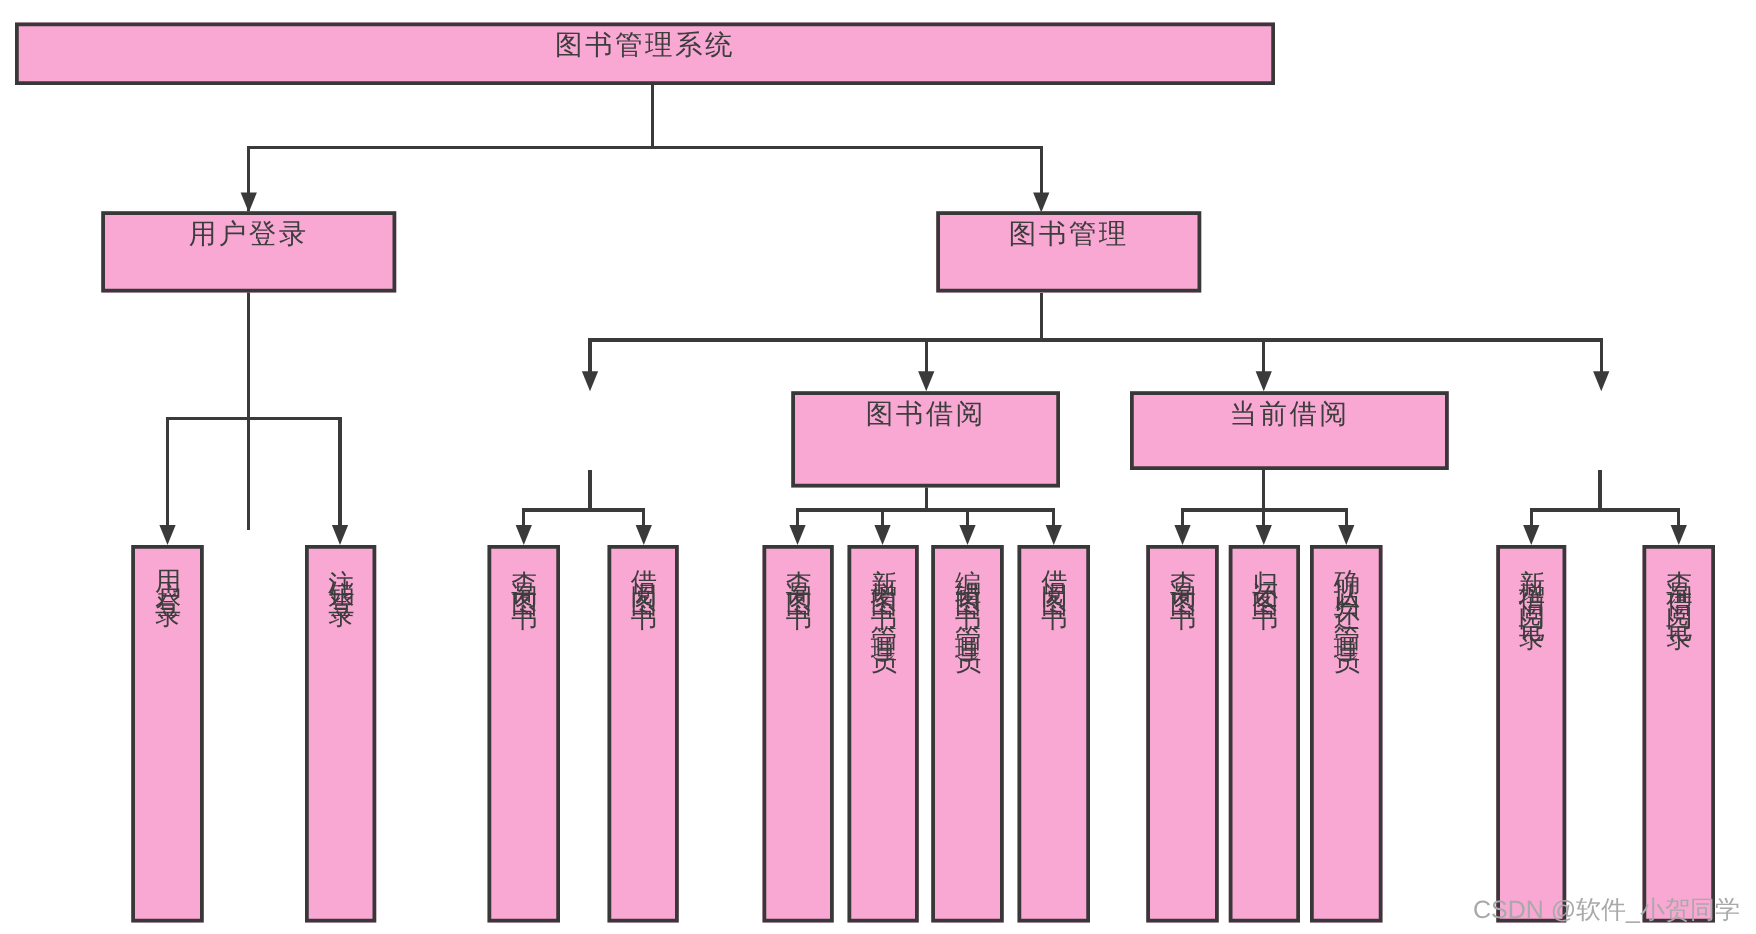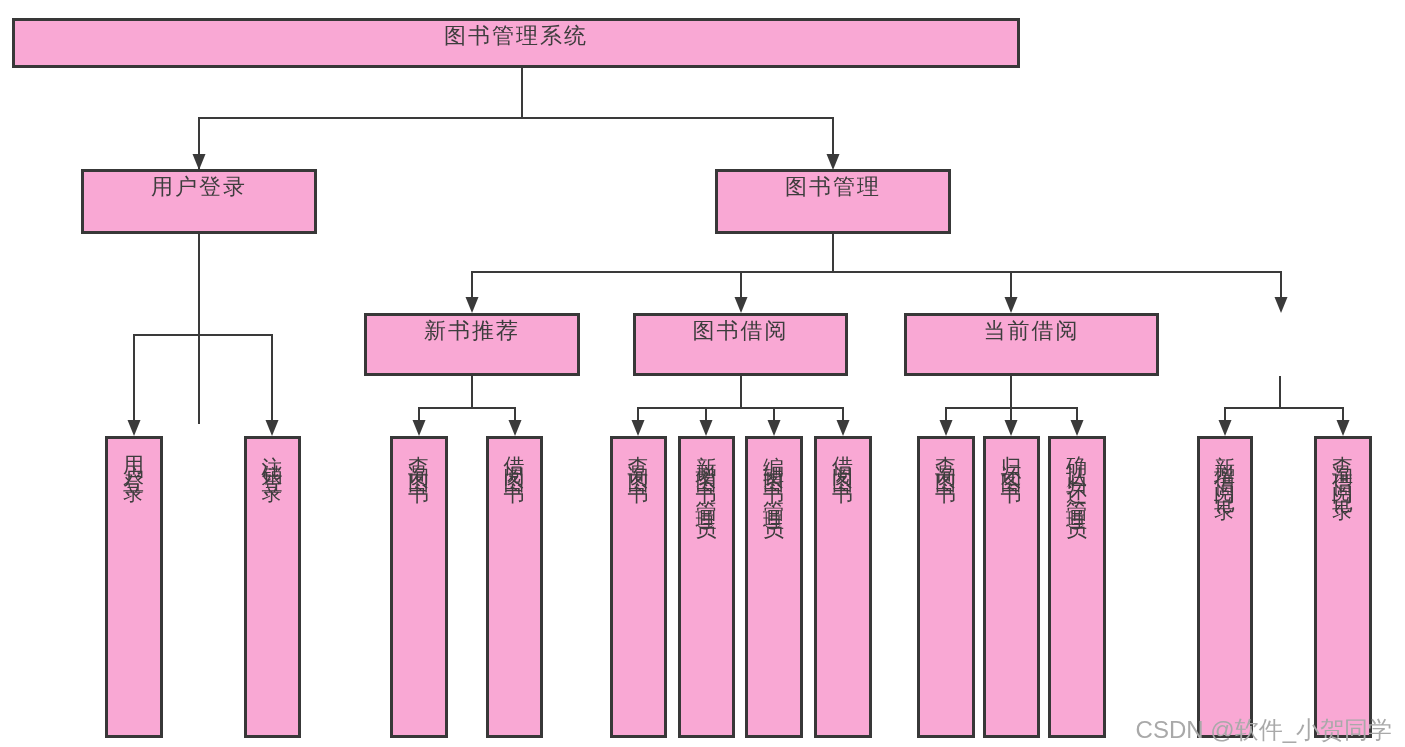--- a/index.html
+++ b/index.html
@@ -13,21 +13,21 @@
     border:3px solid #383838; display:flex; align-items:flex-start; justify-content:center;
     color:#3d3d3d; z-index:2;
   }
   .hbox .lbl { font-size:22px; letter-spacing:2px; white-space:nowrap; }
   .vbox .lbl {
     writing-mode:vertical-rl; text-orientation:mixed;
     font-size:21px; letter-spacing:9px; line-height:1;
   }
   .watermark {
     position:absolute; top:714px; right:13px; z-index:6;
-    color:#a9a9a9; font-size:24px; white-space:nowrap;
+    color:#a9a9a9; font-size:20px; white-space:nowrap;
   }
 </style>
 </head>
 <body>
 
 <div class="stage">
 
   <svg class="wires" viewBox="0 0 1405 747" xmlns="http://www.w3.org/2000/svg">
     <g stroke="#3a3a3a" stroke-width="2.5" fill="none" shape-rendering="crispEdges">
       <path d="M522 68 V118 M197.75 118 H834.25 M199 118 V424 M833 118 V159"></path>
@@ -67,28 +67,25 @@
     </g>
   </svg>
 
   <div class="box hbox" style="left:12px;top:18px;width:1008px;height:50px">
     <span class="lbl">图书管理系统</span>
   </div>
 
   <div class="box hbox" style="left:81px;top:169px;width:236px;height:65px">
     <span class="lbl">用户登录</span>
   </div>
-  <div class="box hbox" style="left:715px;top:169px;width:236px;height:65px">
+  <div class="box hbox" style="left:749px;top:169px;width:212px;height:65px">
     <span class="lbl">图书管理</span>
   </div>
 
-  <div class="box hbox" style="left:364px;top:313px;width:216px;height:63px">
-    <span class="lbl">新书推荐</span>
-  </div>
-  <div class="box hbox" style="left:633px;top:313px;width:215px;height:63px">
+  <div class="box hbox" style="left:633px;top:313px;width:215px;height:77px">
     <span class="lbl">图书借阅</span>
   </div>
   <div class="box hbox" style="left:904px;top:313px;width:255px;height:63px">
     <span class="lbl">当前借阅</span>
   </div>
 
   <div class="box vbox" style="left:105px;top:436px;width:58px;height:302px">
     <span class="lbl">用户登录</span>
   </div>
   <div class="box vbox" style="left:244px;top:436px;width:57px;height:302px">

